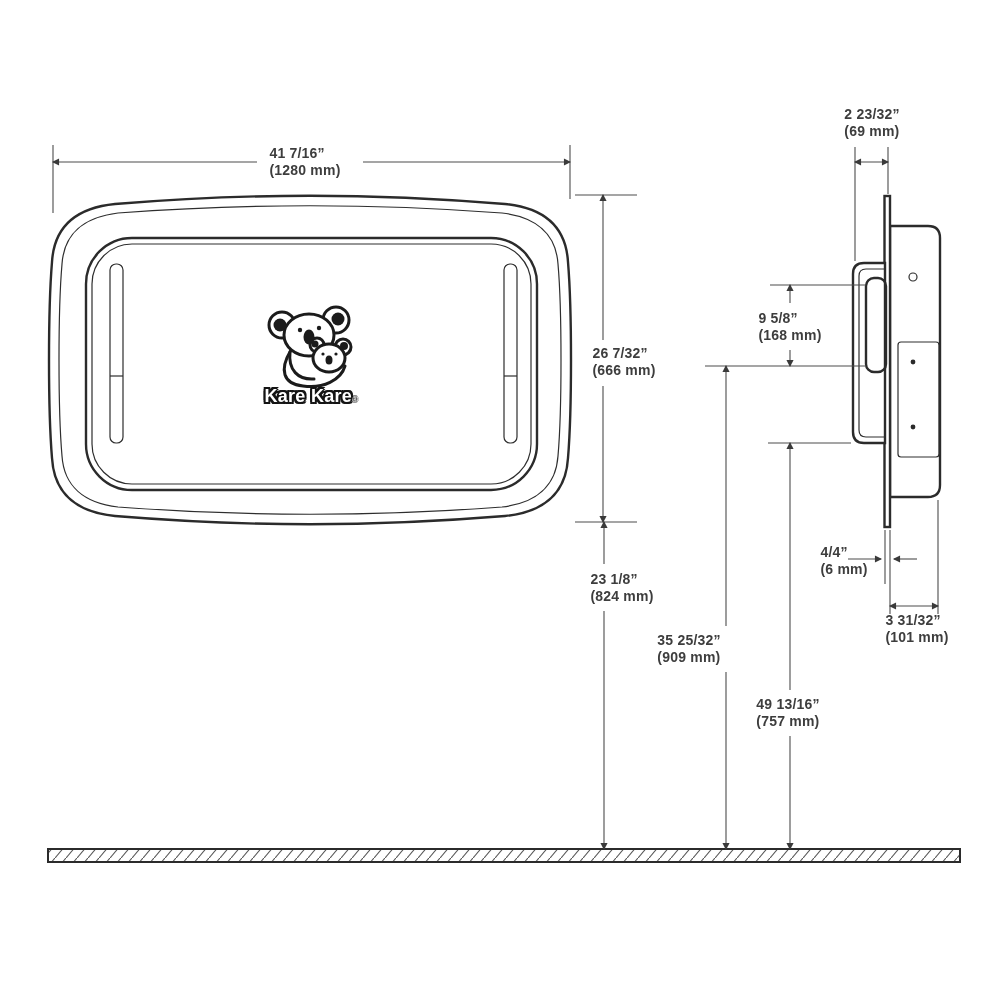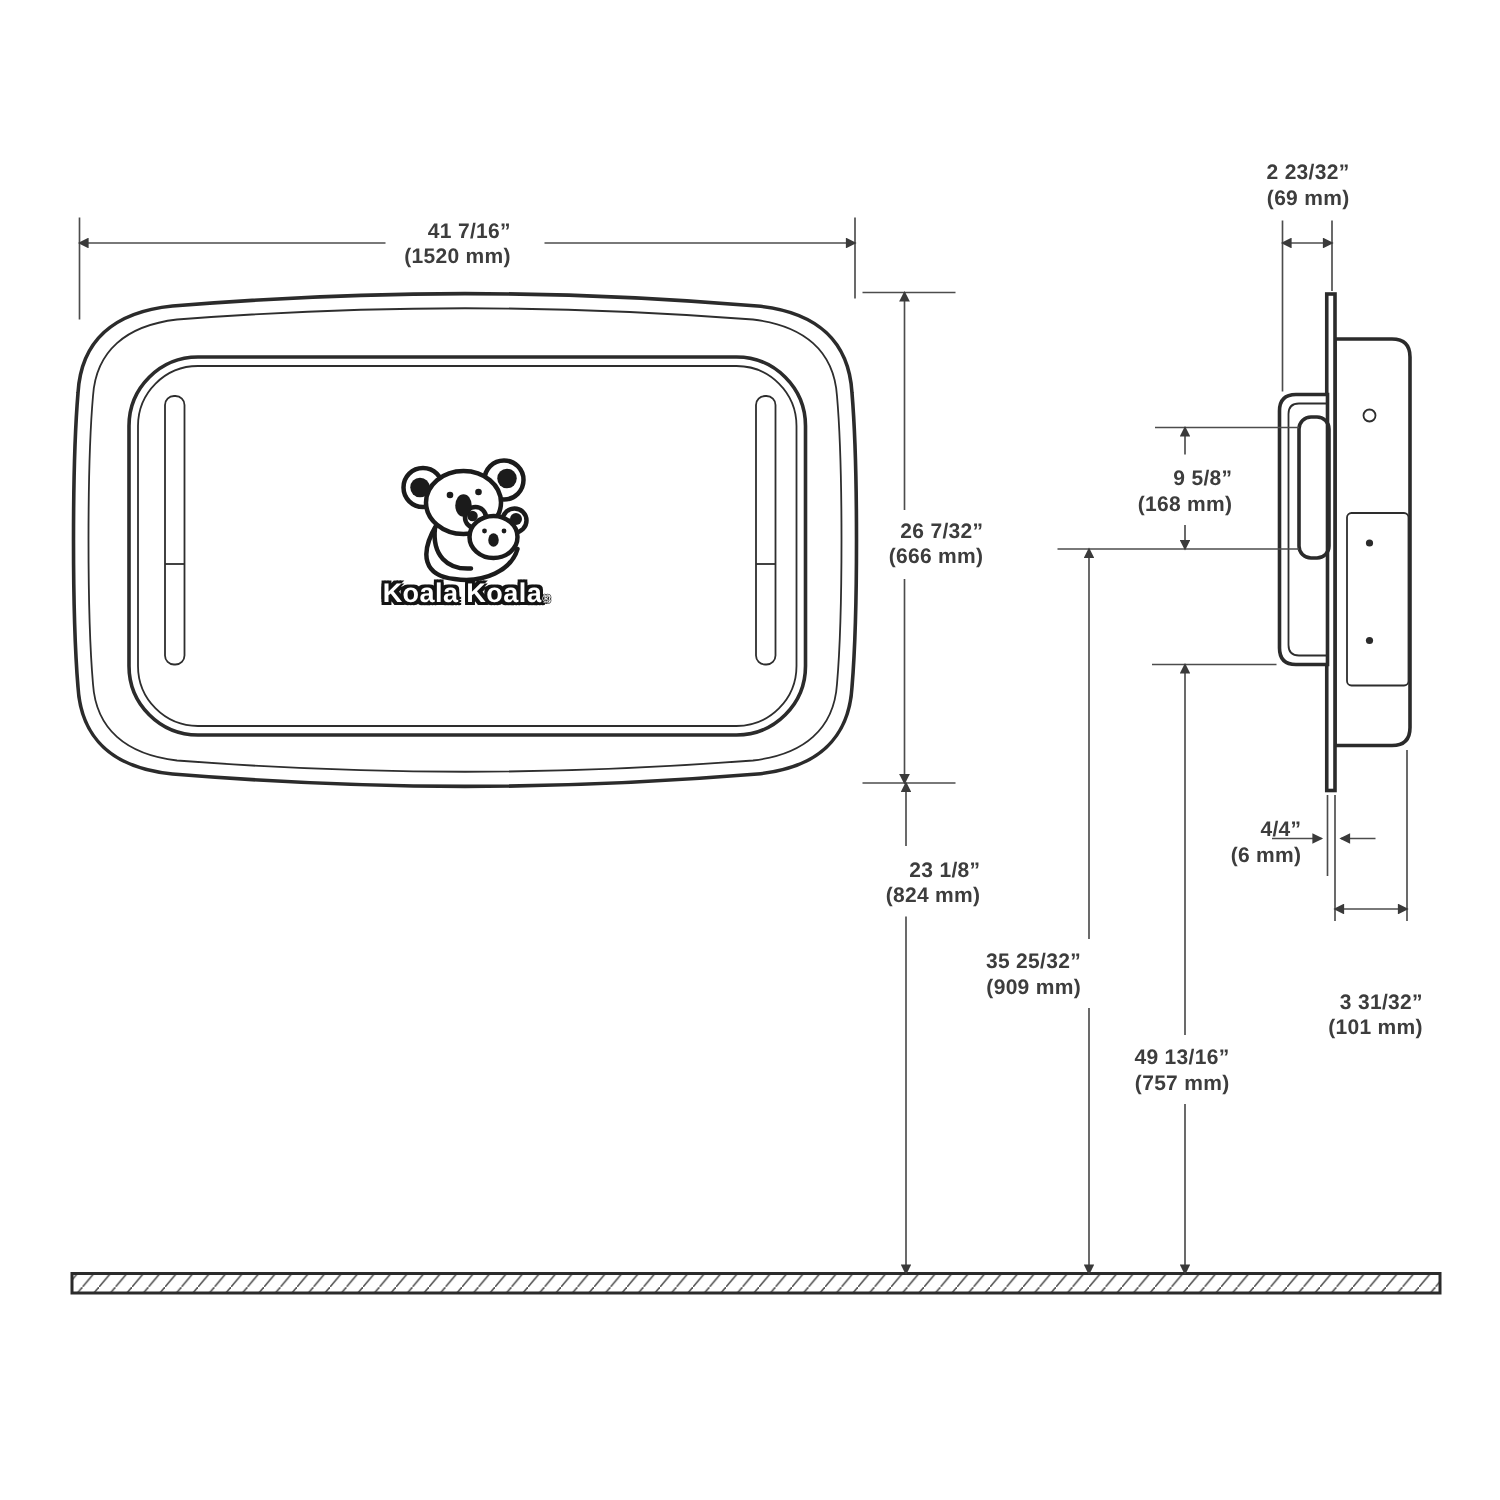--- a/index.html
+++ b/index.html
@@ -3,21 +3,21 @@
 <meta charset="utf-8">
 <style>
   html,body{margin:0;padding:0;background:#fff;}
   .canvas{
     position:relative;width:1000px;height:1000px;background:#fff;
     font-family:"Liberation Sans",sans-serif;overflow:hidden;
   }
   .drawing{position:absolute;left:0;top:0;}
   .dim-label{
     position:absolute;transform:translate(-50%,-50%);
-    text-align:right;font-weight:700;font-size:14px;line-height:1.18;
+    text-align:left;font-weight:700;font-size:14px;line-height:1.18;
     color:#3d3d3d;white-space:nowrap;letter-spacing:.2px;
   }
   .logo-word{
     position:absolute;transform:translate(-50%,-50%);
     font-weight:800;font-size:18px;letter-spacing:.3px;white-space:nowrap;
     color:#ffffff;
     text-shadow:
       -2px -2px 0 #141414, 2px -2px 0 #141414,
       -2px  2px 0 #141414, 2px  2px 0 #141414,
        0   -2px 0 #141414, 0    2px 0 #141414,
@@ -186,21 +186,21 @@
 
       <g>
         <line class="dim" x1="938" y1="500" x2="938" y2="614"></line>
         <line class="dim" x1="890" y1="606" x2="938" y2="606" marker-start="url(#arw)" marker-end="url(#arw)"></line>
       </g>
     </g>
   </svg>
 
   <div class="dim-label" style="left:305px;top:162px">
     <div>41 7/16”</div>
-    <div>(1520 mm)</div>
+    <div>(1280 mm)</div>
   </div>
 
   <div class="dim-label" style="left:872px;top:123px">
     <div>2 23/32”</div>
     <div>(69 mm)</div>
   </div>
 
   <div class="dim-label" style="left:624px;top:362px">
     <div>26 7/32”</div>
     <div>(666 mm)</div>
@@ -224,20 +224,20 @@
   <div class="dim-label" style="left:788px;top:713px">
     <div>49 13/16”</div>
     <div>(757 mm)</div>
   </div>
 
   <div class="dim-label" style="left:844px;top:561px">
     <div>4/4”</div>
     <div>(6 mm)</div>
   </div>
 
-  <div class="dim-label" style="left:917px;top:676px">
+  <div class="dim-label" style="left:917px;top:629px">
     <div>3 31/32”</div>
     <div>(101 mm)</div>
   </div>
 
-  <div class="logo-word" style="left:311px;top:396px"><span>Koala Koala</span><span class="reg">®</span></div>
+  <div class="logo-word" style="left:311px;top:396px"><span>Kare Kare</span><span class="reg">®</span></div>
 
 </div>
 
 </body></html>

